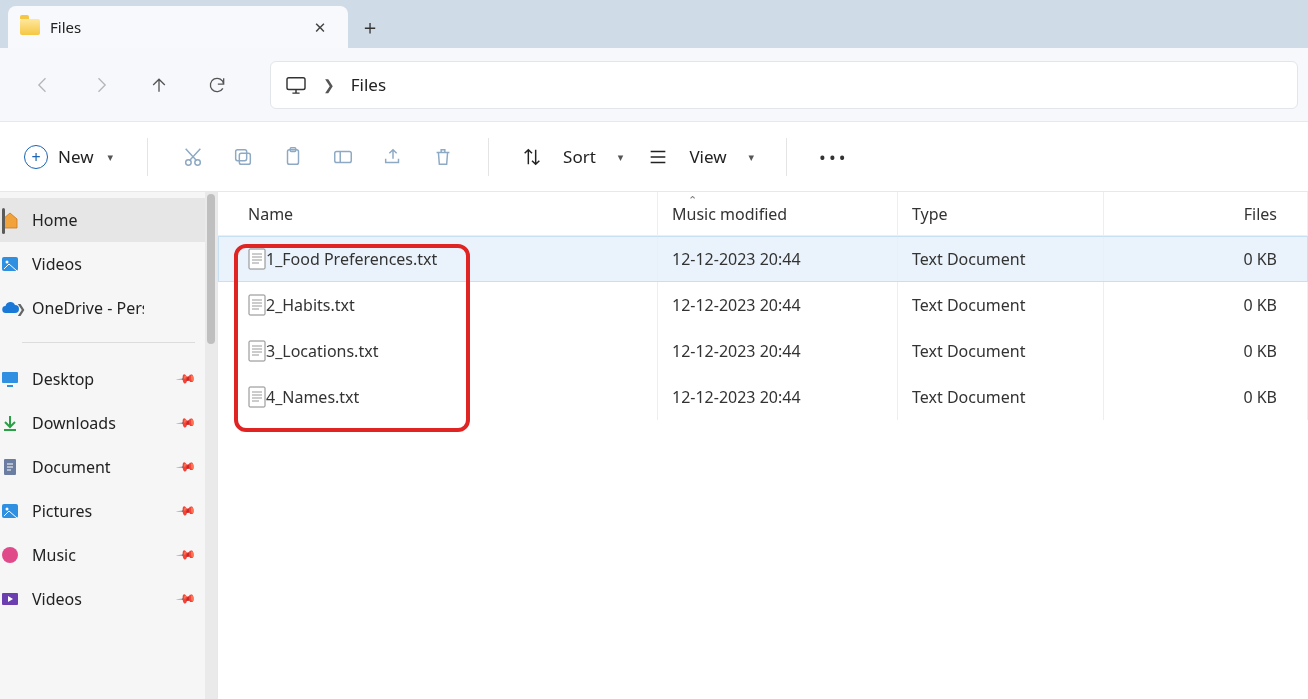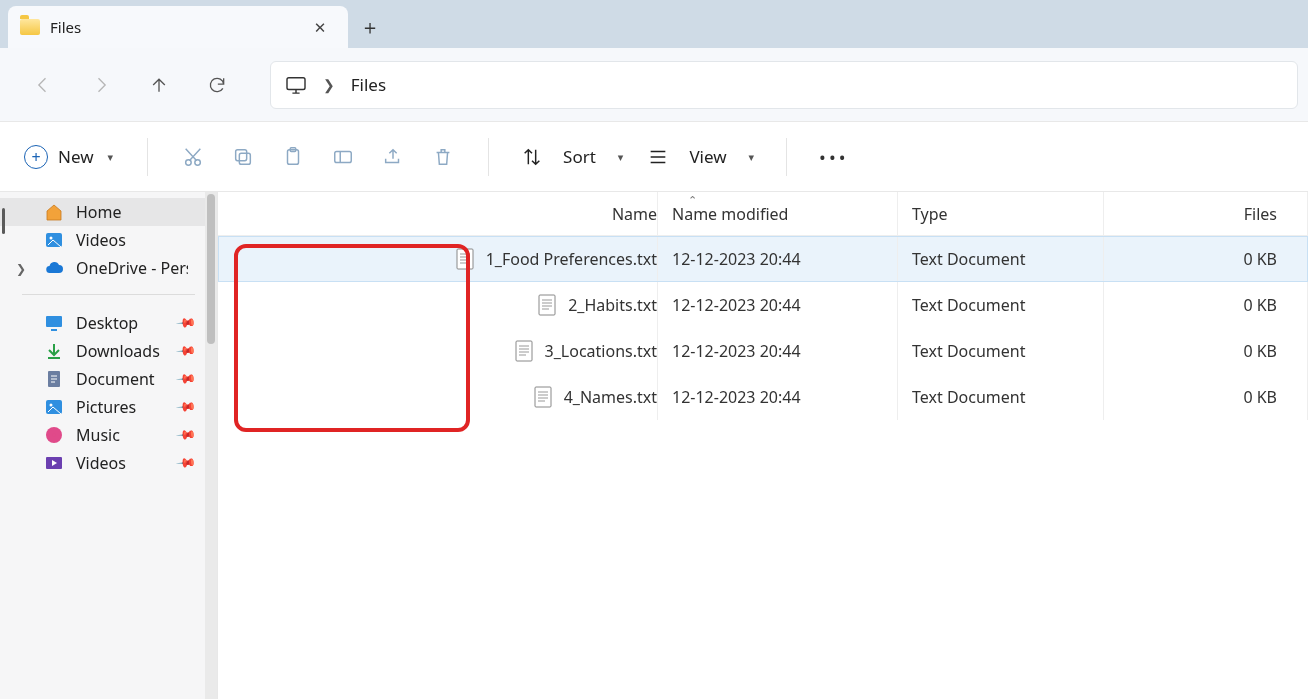--- a/index.html
+++ b/index.html
@@ -38,21 +38,21 @@
   .tlabelbtn .chev-dn { font-size:11px; color:#555; margin-left:2px;}
   .more { font-size:18px; letter-spacing:3px; padding:0 10px; color:#333;}
 
   
   .main { display:flex; height: calc(699px - 48px - 74px - 70px); }
 
   
   .sidebar { width:218px; background:#f6f6f7; padding-top:6px; position:relative; border-right:1px solid #e8e8e8;}
   .sidebar-scroll { position:absolute; right:0; top:0; width:12px; height:100%; background:#eaeaea;}
   .sidebar-scroll .thumb { position:absolute; left:2px; top:2px; width:8px; height:150px; background:#bfbfbf; border-radius:4px;}
-  .nav-item { display:flex; align-items:center; height:28px; padding-left:44px; gap:12px; font-size:16px; color:#222; position:relative;}
+  .nav-item { display:flex; align-items:center; height:44px; gap:12px; font-size:16px; color:#222; position:relative;}
   .nav-item.sel { background:#e6e6e7;}
   .nav-item.sel::before { content:""; position:absolute; left:2px; top:10px; width:3px; height:26px; background:#5a5a5a; border-radius:3px;}
   .nav-item .caret { position:absolute; left:16px; color:#666; font-size:12px;}
   .nav-item .pin { margin-left:auto; margin-right:22px; color:#8f8f8f; font-size:13px; transform:rotate(40deg);}
   .nav-item .ico { width:20px; height:20px; display:flex; align-items:center; justify-content:center;}
   .sep { height:1px; background:#dcdcdc; margin:12px 22px 14px 22px;}
 
   
   .ico-home svg, .ico-gallery svg, .ico-cloud svg, .ico-desktop svg, .ico-dl svg, .ico-doc svg, .ico-pic svg, .ico-music svg, .ico-video svg { width:20px; height:20px;}
   .ico-home svg path { fill:#f2a23a; stroke:#c87a1e; stroke-width:.8;}
@@ -62,29 +62,29 @@
   .ico-dl path { stroke:#29a046; stroke-width:2; fill:none;}
   .ico-doc rect { fill:#6b7ea1;}
   .ico-pic rect { fill:#2f8fe0;}
   .ico-music circle { fill:#e04a8a;}
   .ico-video rect { fill:#6b3fb0;}
 
   
   .filepane { flex:1; background:#fff; position:relative;}
   .cols { display:flex; height:44px; align-items:center; border-bottom:1px solid #eee; font-size:16px; color:#333;}
   .col { padding-left:14px; border-right:1px solid #eee; height:100%; display:flex; align-items:center;}
-  .c-name { width:440px; padding-left:30px;justify-content:flex-end;}
+  .c-name { width:440px; padding-left:30px;}
   .c-date { width:240px;}
   .c-type { width:206px;}
   .c-size { flex:1; }
   .sort-ind { position:absolute; top:0; left:470px; font-size:11px; color:#777;}
   .rows {}
   .row { display:flex; height:46px; align-items:center; font-size:16px; color:#333;}
   .row.sel { background:#eaf3fb; outline:1px solid #c8e0f4; outline-offset:-1px;}
-  .row .c-name { display:flex; align-items:center; gap:12px;}
+  .row .c-name { display:flex; align-items:center; }
   .txt-ico { width:18px; height:22px;}
   .txt-ico svg { width:18px; height:22px;}
   .c-size { text-align:right; padding-right:30px; justify-content:flex-end;}
 
   
   .hilite { position:absolute; border:4px solid #e02424; border-radius:12px; pointer-events:none;}
 </style>
 </head>
 <body>
 
@@ -287,21 +287,21 @@
       </div>
   </div>
 
   <div class="filepane">
     <span class="sort-ind">⌃</span>
     <div class="cols">
       <div class="col c-name">
           <span>Name</span>
         </div>
       <div class="col c-date">
-          <span>Name modified</span>
+          <span>Music modified</span>
         </div>
       <div class="col c-type">
           <span>Type</span>
         </div>
       <div class="col c-size">
           <span>Files</span>
         </div>
     </div>
     <div class="rows">
       <div class="row sel">

